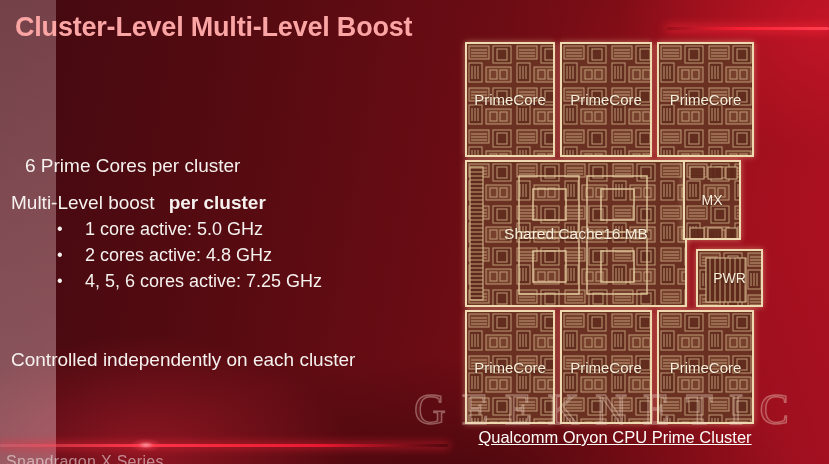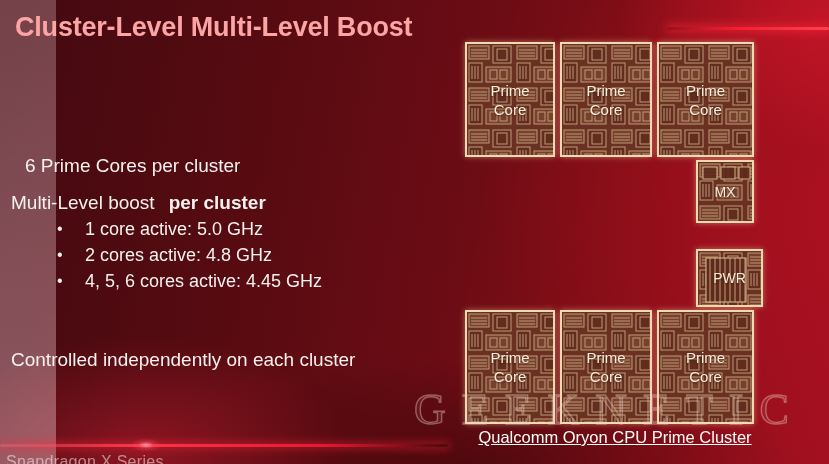--- a/index.html
+++ b/index.html
@@ -56,21 +56,21 @@
     color:rgba(255,255,255,.5);letter-spacing:.3px;white-space:nowrap;
   }
   
   .chip{position:absolute;left:465px;top:42px;width:290px;height:382px;}
   .blk{
     position:absolute;background:#6a3122;border:2px solid #eed9b0;box-sizing:border-box;
     box-shadow:0 0 6px rgba(255,228,175,.45), inset 0 0 14px rgba(243,219,166,.40);
   }
   .blk svg.tex{position:absolute;inset:0;width:100%;height:100%;display:block;}
   .lbl{
-    position:absolute;inset:0;display:flex;flex-direction:column;
+    position:absolute;inset:0;display:flex;flex-direction:row;
     align-items:center;justify-content:center;text-align:center;
     color:#f7eedb;text-shadow:0 1px 2px rgba(60,20,8,.7);
   }
   .core .lbl{font-size:15px;line-height:19px;}
   .cache .lbl{font-size:15.5px;line-height:20px;}
   .tiny .lbl{font-size:14px;}
   .caption{
     position:absolute;left:450px;top:428px;width:330px;margin:0;
     text-align:center;font-size:16.5px;color:#fdfbf8;text-decoration:underline;
   }
@@ -125,21 +125,21 @@
       </pattern>
     </defs>
   </svg>
 
   <h1 class="title">Cluster-Level Multi-Level Boost</h1>
   <p class="fact">6 Prime Cores per cluster</p>
   <p class="boost"><span>Multi-Level boost</span><b>per cluster</b></p>
   <ul class="bullets">
     <li>1 core active: 5.0 GHz</li>
     <li>2 cores active: 4.8 GHz</li>
-    <li>4, 5, 6 cores active: 4.45 GHz</li>
+    <li>4, 5, 6 cores active: 7.25 GHz</li>
   </ul>
   <p class="controlled">Controlled independently on each cluster</p>
   <div class="footer-cut">Snapdragon X Series</div>
 
   <div class="chip">
 
     <div class="blk core" style="left:0;top:0;width:90px;height:115px">
       <svg class="tex">
           <rect width="100%" height="100%" fill="url(#circ)"></rect>
         </svg>
@@ -160,22 +160,42 @@
     <div class="blk core" style="left:192px;top:0;width:97px;height:115px">
       <svg class="tex">
           <rect width="100%" height="100%" fill="url(#circ)"></rect>
         </svg>
       <div class="lbl">
           <span>Prime</span>
           <span>Core</span>
         </div>
     </div>
 
-
-    <div class="blk tiny" style="left:231px;top:118px;width:58px;height:63px">
+    <div class="blk cache" style="left:0;top:118px;width:222px;height:147px">
+      <svg class="tex">
+        <rect width="100%" height="100%" fill="url(#circ)"></rect>
+        <rect x="3" y="5" width="13" height="133" fill="url(#hstripe)" stroke="#dcc096" stroke-width="1"></rect>
+        <g fill="none" stroke="#e8cfa2" stroke-width="1.5" opacity="0.9">
+          <rect x="52" y="14" width="60" height="56"></rect>
+          <rect x="120" y="14" width="60" height="56"></rect>
+          <rect x="52" y="76" width="60" height="56"></rect>
+          <rect x="120" y="76" width="60" height="56"></rect>
+          <rect x="66" y="27" width="33" height="31"></rect>
+          <rect x="134" y="27" width="33" height="31"></rect>
+          <rect x="66" y="89" width="33" height="31"></rect>
+          <rect x="134" y="89" width="33" height="31"></rect>
+        </g>
+      </svg>
+      <div class="lbl">
+          <span>Shared Cache</span>
+          <span>16 MB</span>
+        </div>
+    </div>
+
+    <div class="blk tiny" style="left:218px;top:118px;width:58px;height:80px">
       <svg class="tex">
         <rect width="100%" height="100%" fill="url(#circ)"></rect>
         <g fill="#5f2a1b" stroke="#dcc096" stroke-width="1" opacity="0.9">
           <rect x="5" y="5" width="14" height="12"></rect>
             <rect x="23" y="5" width="14" height="12"></rect>
             <rect x="41" y="5" width="11" height="12"></rect>
           <rect x="5" y="66" width="14" height="12"></rect>
             <rect x="23" y="66" width="14" height="12"></rect>
             <rect x="41" y="66" width="11" height="12"></rect>
         </g>

